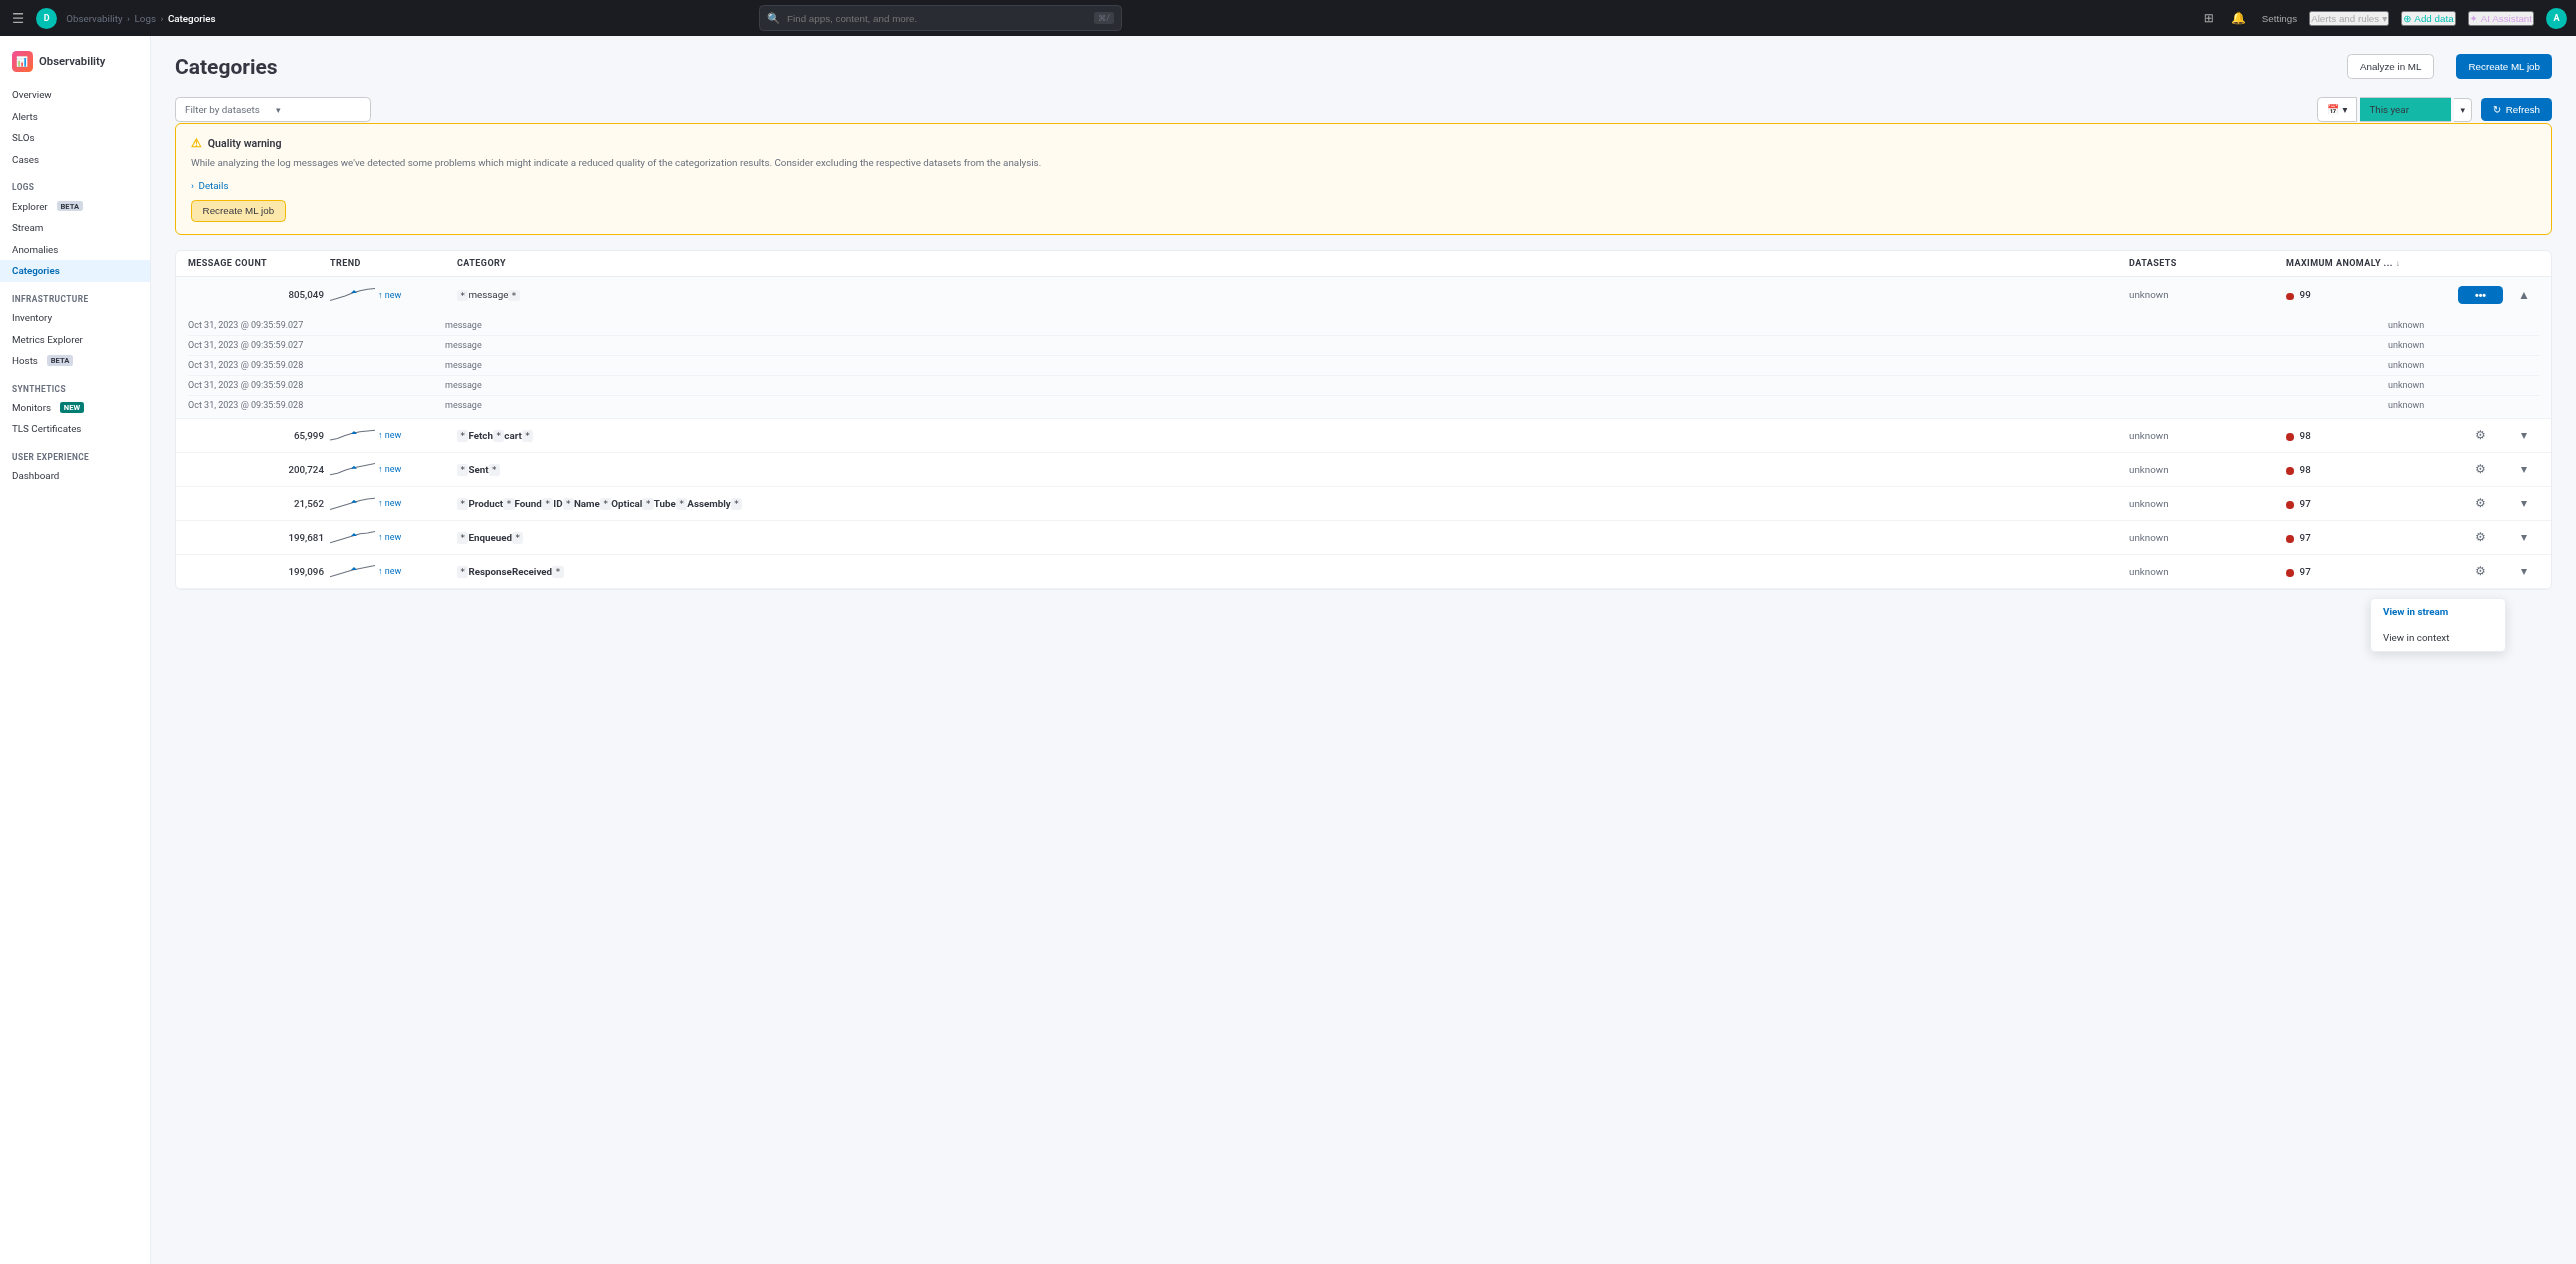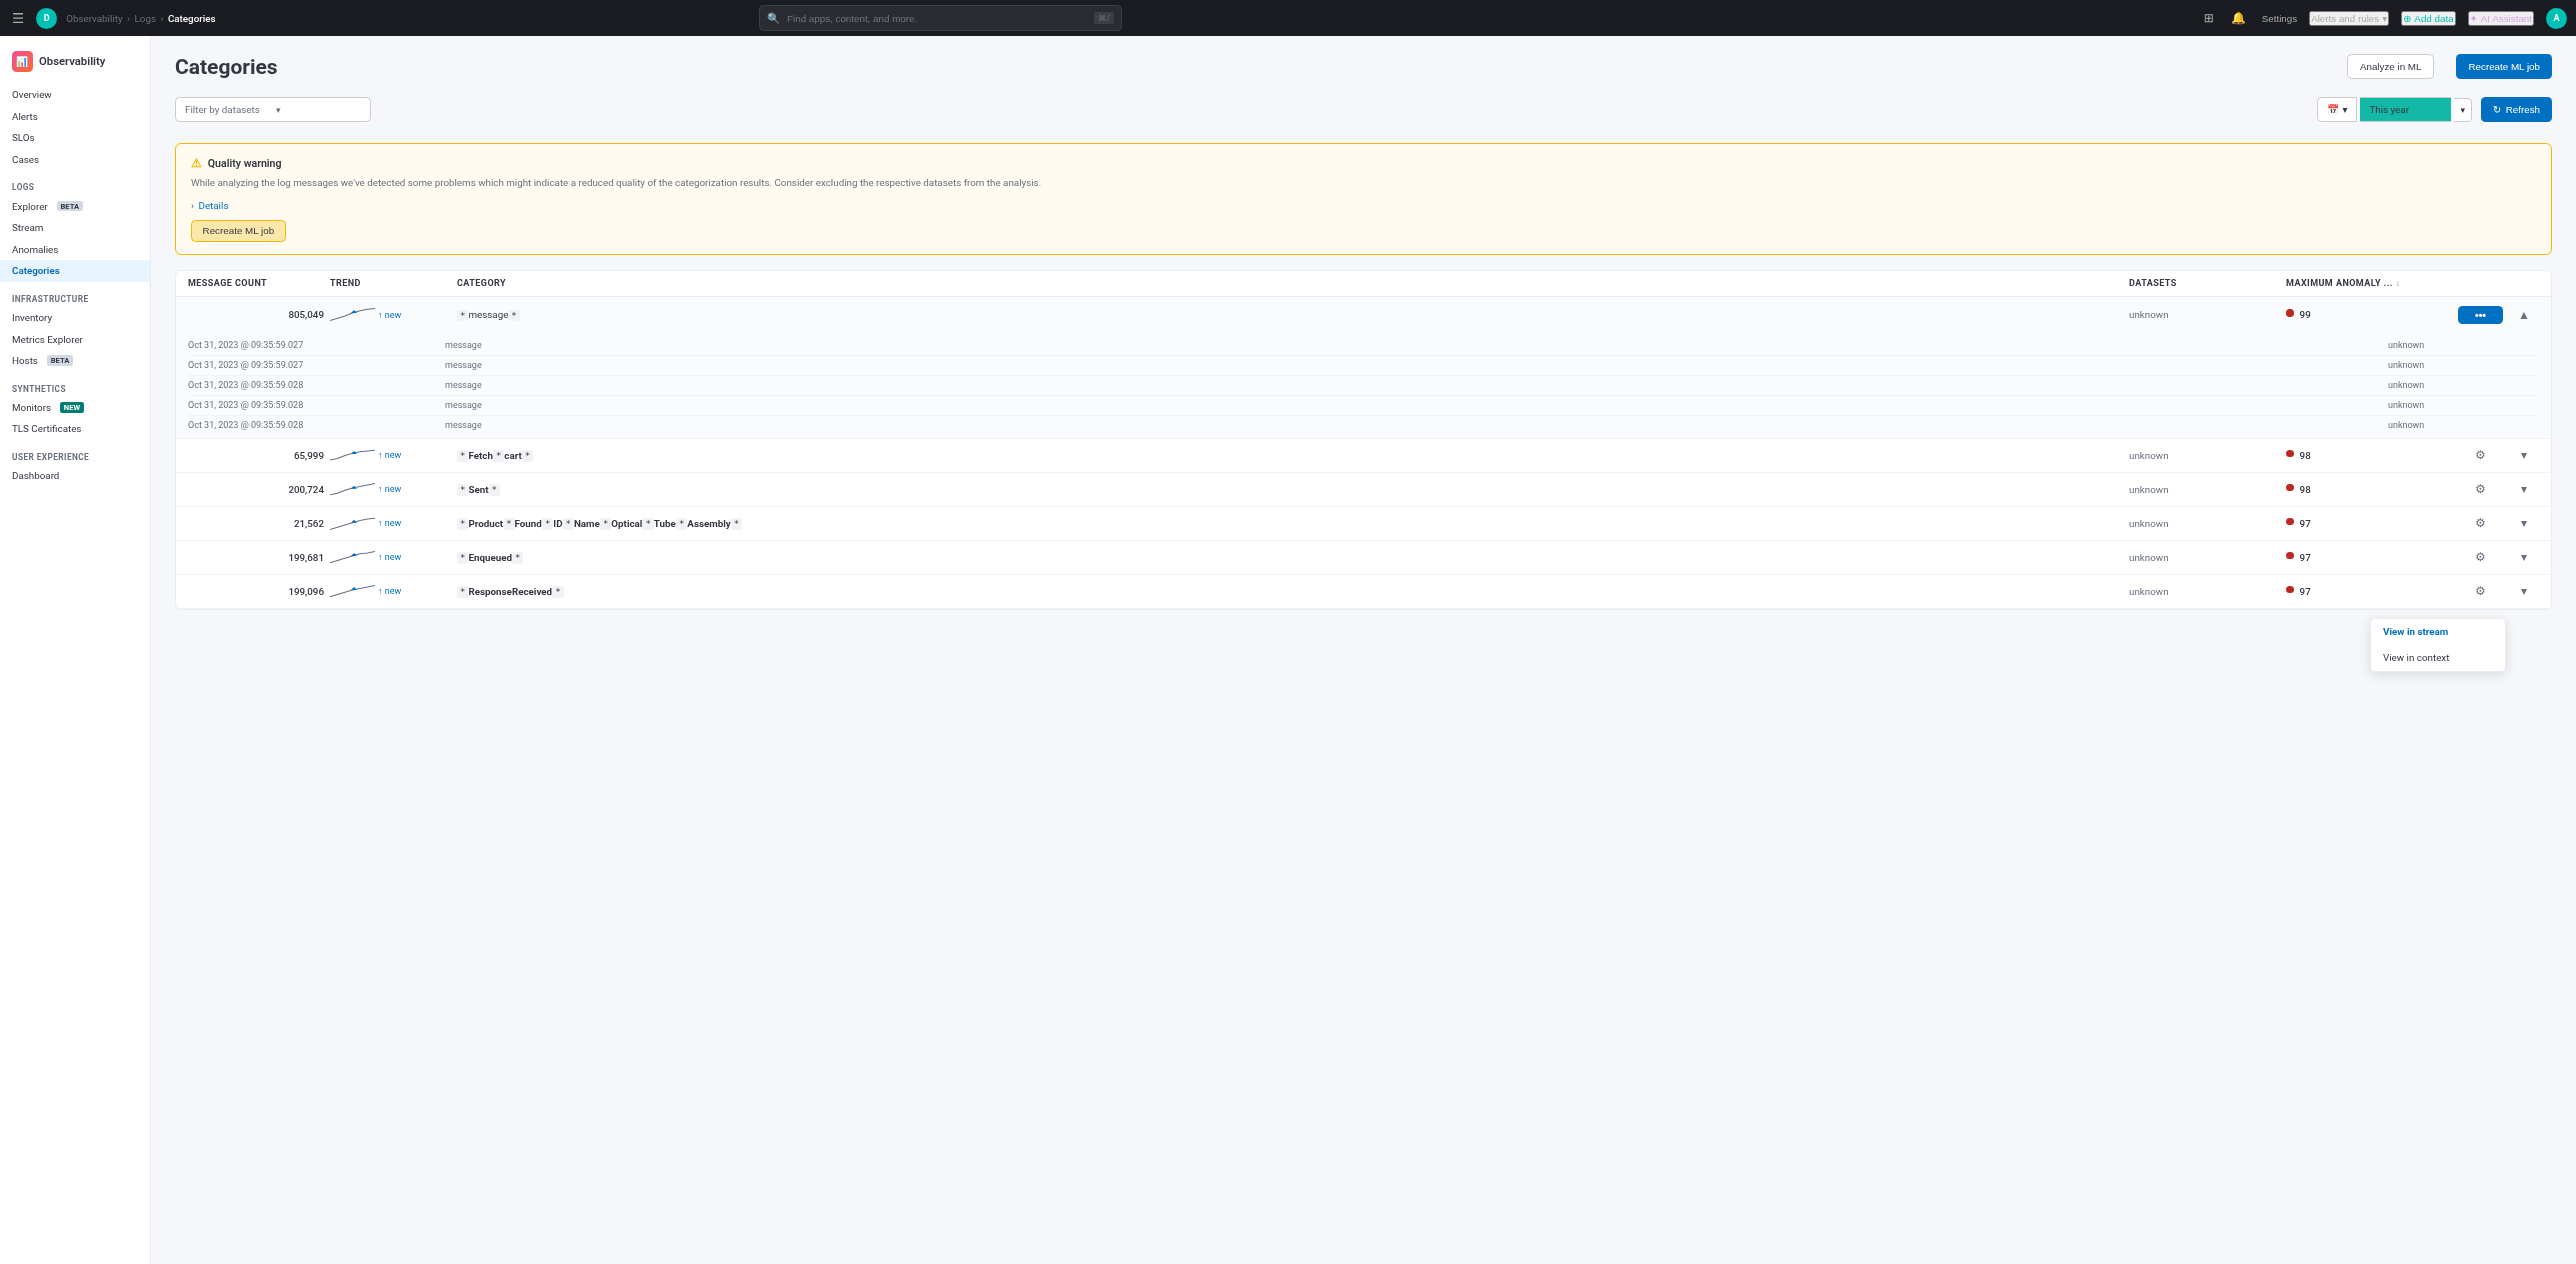--- a/index.html
+++ b/index.html
@@ -74,21 +74,21 @@
     
     .main-content { margin-left: 151px; padding: 18px 24px; flex: 1; min-height: calc(100vh - 36px); }
 
     .page-header { display: flex; align-items: center; justify-content: space-between; margin-bottom: 18px; }
     .page-title { font-size: 21px; font-weight: 700; color: #343741; }
     .header-actions { display: flex; gap: 22px; }
     .btn-outline { background: #fff; border: 0.8px solid #c9cbcd; border-radius: 4.5px; padding: 6px 12px; font-size: 9.8px; cursor: pointer; color: #343741; font-weight: 500; }
     .btn-primary { background: #0071c2; border: none; border-radius: 4.5px; padding: 6px 12px; font-size: 9.8px; cursor: pointer; color: #fff; font-weight: 500; }
 
     
-    .filter-bar { display: flex; gap: 9px; margin-bottom: 21px; }
+    .filter-bar { display: flex; align-items: center; gap: 9px; margin-bottom: 1px; }
     .filter-select { display: flex; align-items: center; gap: 6px; background: #fff; border: 0.8px solid #c9cbcd; border-radius: 4.5px; padding: 6px 9px; min-width: 196px; cursor: pointer; }
     .filter-select span { flex: 1; color: #69707d; font-size: 9.8px; }
     .filter-select .chevron { color: #69707d; font-size: 9px; }
     .date-picker-area { display: flex; align-items: center; gap: 3px; margin-left: auto; }
     .date-cal-btn { background: #fff; border: 0.8px solid #c9cbcd; border-radius: 4.5px 0 0 4.5px; padding: 6px 9px; cursor: pointer; display: flex; align-items: center; gap: 3px; font-size: 9.8px; color: #343741; }
     .date-text { background: #14b8a6; border: 0.8px solid #c9cbcd; border-left: none; border-right: none; padding: 6px 9px; font-size: 9.8px; color: #343741; min-width: 91px; }
     .date-chevron { background: #fff; border: 0.8px solid #c9cbcd; border-left: none; border-radius: 0 4.5px 4.5px 0; padding: 6px 6px; cursor: pointer; font-size: 9px; color: #343741; }
     .refresh-btn { background: #0071c2; border: none; border-radius: 4.5px; padding: 6px 12px; font-size: 9.8px; cursor: pointer; color: #fff; font-weight: 500; display: flex; align-items: center; gap: 4.5px; }
 
     
@@ -111,21 +111,21 @@
     .sub-row { display: grid; grid-template-columns: 136px 121px 1fr 151px; align-items: center; padding: 4.5px 0; gap: 0; font-size: 9px; color: #69707d; border-bottom: 0.8px solid #f0f2f5; }
     .sub-row:last-child { border-bottom: none; }
 
     .msg-count { font-size: 9.8px; color: #343741; font-weight: 500; text-align: right; }
     .trend-cell { display: flex; align-items: center; gap: 3px; }
     .trend-sparkline { width: 45px; height: 15px; }
     .trend-new { color: #0071c2; font-size: 9px; display: flex; align-items: center; gap: 2.3px; }
     .category-cell { font-size: 9.8px; color: #343741; }
     .category-keyword { background: #f0f2f5; border-radius: 2.3px; padding: 0.8px 3px; font-family: monospace; font-size: 9px; }
     .dataset-cell { font-size: 9.8px; color: #69707d; }
-    .anomaly-cell { display: flex; align-items: flex-start; gap: 6px; }
+    .anomaly-cell { display: flex; align-items: flex-end; gap: 6px; }
     .anomaly-dot { width: 7.6px; height: 7.6px; border-radius: 50%; background: #bd271e; flex-shrink: 0; }
     .anomaly-score { font-size: 9.8px; color: #343741; font-weight: 500; }
     .gear-icon-btn { color: #69707d; cursor: pointer; font-size: 12px; background: none; border: none; }
     .expand-btn { color: #69707d; cursor: pointer; font-size: 12px; background: none; border: none; }
 
     
     .context-menu {
       position: absolute;
       background: #fff;
       border: 0.8px solid #e9edf2;

